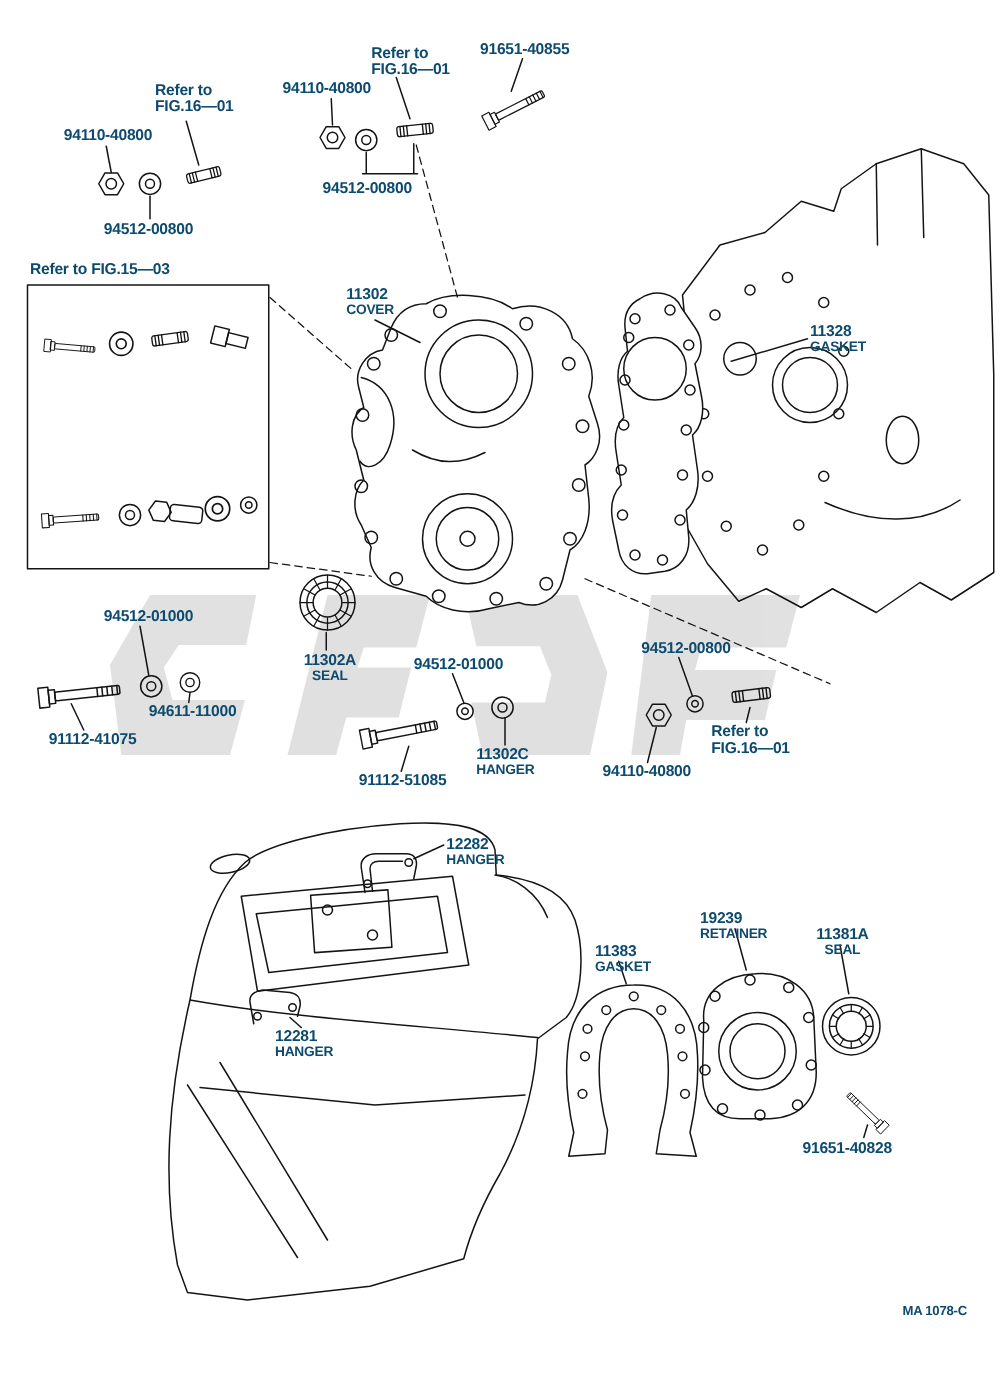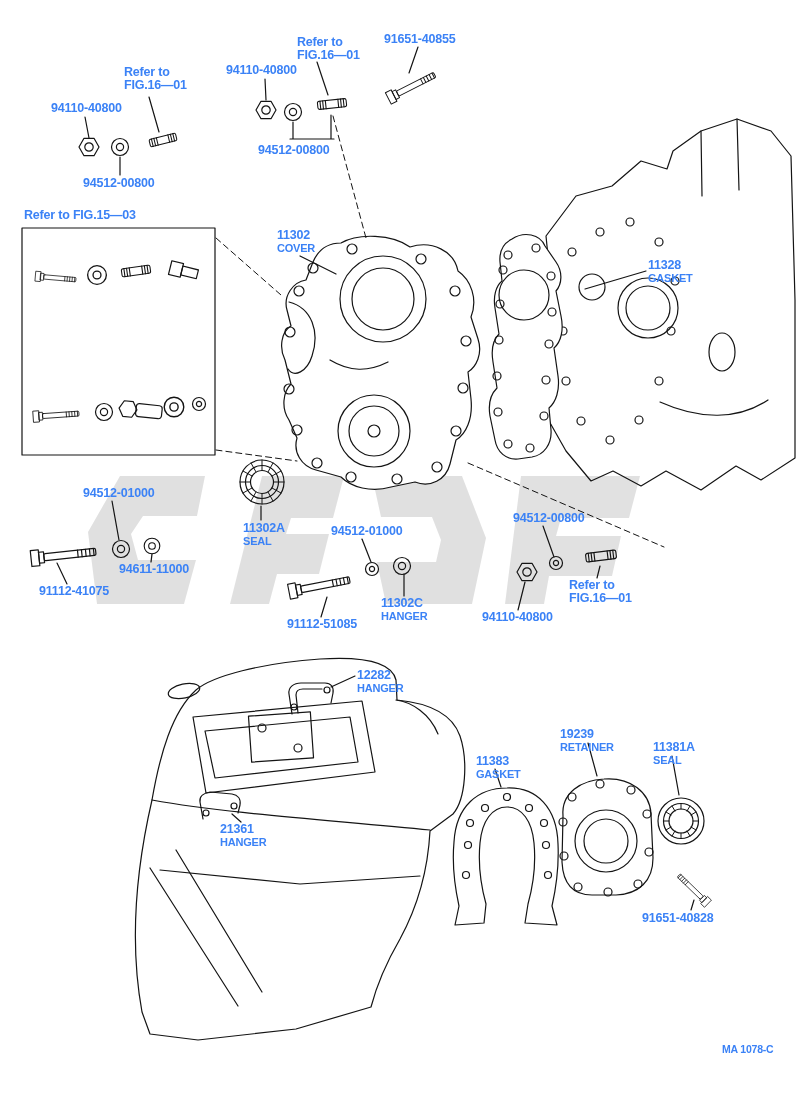--- a/index.html
+++ b/index.html
@@ -1,22 +1,22 @@
 <!DOCTYPE html>
 <html><head>
 <meta charset="utf-8">
 <style>
   html,body{margin:0;padding:0;background:#ffffff;}
   .canvas{position:relative;width:800px;height:1106px;background:#fff;overflow:hidden;
           font-family:"Liberation Sans",sans-serif;}
   .art{position:absolute;left:0;top:0;}
-  .lbl{position:absolute;font-weight:700;font-size:12.5px;line-height:13px;color:#3b82f6;
+  .lbl{position:absolute;font-weight:700;font-size:12.5px;line-height:13px;color:#0c4a6e;
        white-space:nowrap;letter-spacing:-0.2px;}
   .lbl span{display:block;}
-  .lbl .sub{font-size:11px;}      
+  .lbl .sub{font-size:11px;text-align:center;}      
   .lbl .cont{font-size:12.5px;text-align:center;}   
   .footer{font-size:10.5px;text-align:right;}
 </style>
 </head>
 <body>
 
 <div class="canvas">
 
 <svg class="art" width="800" height="1106" viewBox="0 0 800 1106" stroke="#141414" stroke-width="1.2" fill="none" stroke-linecap="round" stroke-linejoin="round">
   <defs>
@@ -353,21 +353,21 @@
   <span>91112-51085</span>
 </div>
 <div class="lbl" style="left:482px;top:611px">
   <span>94110-40800</span>
 </div>
 <div class="lbl" style="left:357px;top:669px">
   <span>12282</span>
   <span class="sub">HANGER</span>
 </div>
 <div class="lbl" style="left:220px;top:823px">
-  <span>21361</span>
+  <span>12281</span>
   <span class="sub">HANGER</span>
 </div>
 <div class="lbl" style="left:476px;top:755px">
   <span>11383</span>
   <span class="sub">GASKET</span>
 </div>
 <div class="lbl" style="left:560px;top:728px">
   <span>19239</span>
   <span class="sub">RETAINER</span>
 </div>

